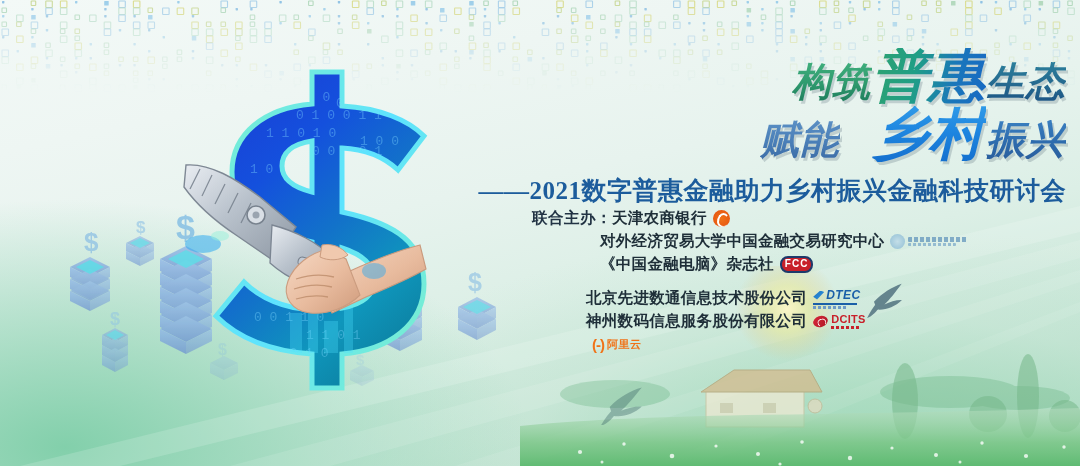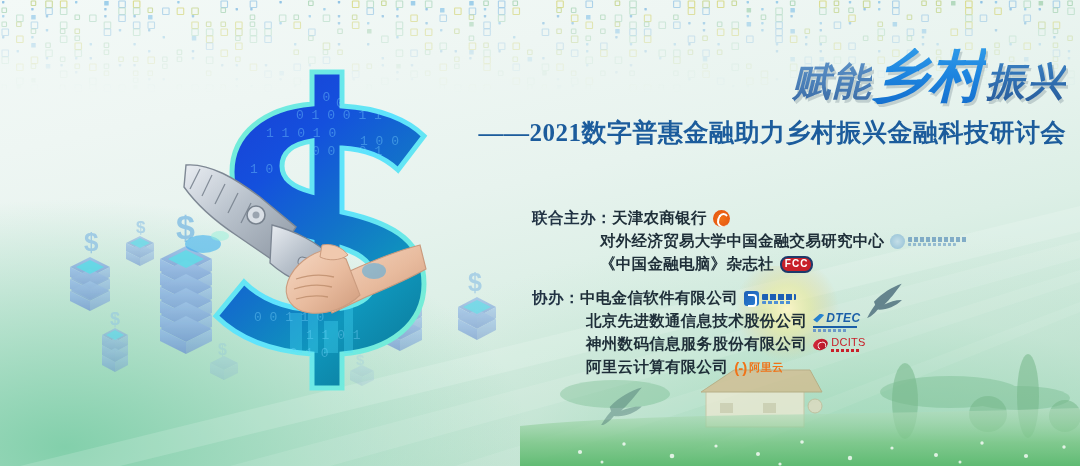--- a/index.html
+++ b/index.html
@@ -38,21 +38,21 @@
     text-shadow:none;
     display:inline-block; vertical-align:baseline;
   }
   .t-sm { font-size:39px; }
   .t-lg { font-size:56px; }
 
   .g-green   { background-image:linear-gradient(180deg,#3fae7c 0%,#2f9a6e 55%,#1f7f5d 100%); }
   .g-gb      { background-image:linear-gradient(100deg,#2fa36f 0%,#1f9e86 38%,#1a76bb 72%,#1769c4 100%); }
   .g-teal    { background-image:linear-gradient(180deg,#2b7f9b 0%,#24688f 60%,#1d5685 100%); }
   .g-steel   { background-image:linear-gradient(180deg,#5b8fc4 0%,#4a7fb8 55%,#3d6ea8 100%);margin-left:43px; }
-  .g-blue    { background-image:linear-gradient(180deg,#2f9ae8 0%,#1e86e0 45%,#1470cf 100%); }
+  .g-blue    { background-image:linear-gradient(180deg,#2f9ae8 0%,#1e86e0 45%,#1470cf 100%);margin-left:32px; }
   .g-dblue   { background-image:linear-gradient(180deg,#3a7fc0 0%,#2e6cae 55%,#2a5f9e 100%); }
 
   .shadowcast { filter:drop-shadow(2px 3px 0 rgba(120,140,150,0.35)); }
 
   .subtitle {
     margin-top:12px; text-align:right; white-space:nowrap;
     font-family:"Liberation Serif", serif; font-weight:bold;
     font-size:25px; color:#1c5c9c; letter-spacing:0.5px;
   }
 
@@ -114,21 +114,21 @@
   .lg-dtec .sub { width:34px;height:3px;margin-top:1px;
     background:repeating-linear-gradient(90deg,#6d9ac8 0 3px, transparent 3px 5px); }
 
   .lg-dcits { display:flex; align-items:center; gap:3px; }
   .lg-dcits .oval { width:15px;height:11px;border-radius:50%;
     background:linear-gradient(135deg,#d8283a,#ae1524); transform:rotate(-18deg);
     position:relative; }
   .lg-dcits .oval:after{content:"";position:absolute;left:4px;top:2.5px;width:7px;height:6px;
     border:1.5px solid #fff;border-radius:50%;border-bottom-color:transparent;}
   .lg-dcits .txt { display:flex; flex-direction:column; gap:1px; }
-  .lg-dcits .nm { font-family:"Liberation Sans",sans-serif; font-weight:normal;
+  .lg-dcits .nm { font-family:"Liberation Sans",sans-serif; font-weight:bold;
     font-size:11px; color:#c8202a; letter-spacing:0.3px; line-height:1; }
   .lg-dcits .sub { width:30px;height:3px;
     background:repeating-linear-gradient(90deg,#c8202a 0 3px, transparent 3px 5px); }
 
   .lg-aliyun { display:flex; align-items:center; gap:3px; }
   .lg-aliyun .br { font-family:"Liberation Sans",sans-serif; font-weight:bold;
     font-size:15px; color:#f07318; letter-spacing:-1px; }
   .lg-aliyun .nm { font-family:"Liberation Sans",sans-serif; font-weight:bold;
     font-size:11px; color:#f07318; letter-spacing:0.5px; }
 </style>
@@ -1024,20 +1024,23 @@
     </g>
 
     <g opacity="0.75">
       <ellipse cx="143" cy="199" rx="18" ry="9" fill="#2aa8f0" opacity="0.7"></ellipse>
       <ellipse cx="314" cy="226" rx="12" ry="8" fill="#2aa8f0" opacity="0.6"></ellipse>
       <ellipse cx="160" cy="191" rx="9" ry="5" fill="#7ff0d6" opacity="0.5"></ellipse>
     </g>
   </svg>
 
   <div class="headline">
+    <div class="title-row l1">
+      <span class="t-seg t-sm g-green shadowcast">构筑</span><span class="t-seg t-lg g-gb shadowcast">普惠</span><span class="t-seg t-sm g-teal shadowcast">生态</span>
+    </div>
     <div class="title-row l2">
       <span class="t-seg t-sm g-steel shadowcast">赋能</span><span class="t-seg t-lg g-blue shadowcast">乡村</span><span class="t-seg t-sm g-dblue shadowcast">振兴</span>
     </div>
     <div class="subtitle">——2021数字普惠金融助力乡村振兴金融科技研讨会</div>
   </div>
 
   <div class="credits">
 
     <div class="cred-block">
       <div class="cred-line">
@@ -1061,33 +1064,20 @@
       </div>
       <div class="cred-line cred-indent">
         <span class="cred-text">《中国金融电脑》杂志社</span>
         <span class="logo-slot">
           <span class="lg-fcc">FCC</span>
         </span>
       </div>
     </div>
 
     <div class="cred-block">
-      <div class="cred-line">
-        <span class="cred-label">协办：</span>
-        <span class="cred-text">中电金信软件有限公司</span>
-        <span class="logo-slot">
-          <span class="lg-cietc">
-              <span class="mark"></span>
-              <span class="txt">
-                <span class="l1"></span>
-                <span class="l2"></span>
-              </span>
-            </span>
-        </span>
-      </div>
       <div class="cred-line cred-indent-b">
         <span class="cred-text">北京先进数通信息技术股份公司</span>
         <span class="logo-slot">
           <span class="lg-dtec">
             <span class="row">
                 <span class="sw"></span>
                 <span class="nm">DTEC</span>
               </span>
             <span class="ul"></span>
               <span class="sub"></span>
@@ -1100,21 +1090,20 @@
           <span class="lg-dcits">
               <span class="oval"></span>
             <span class="txt">
                 <span class="nm">DCITS</span>
                 <span class="sub"></span>
               </span>
           </span>
         </span>
       </div>
       <div class="cred-line cred-indent-b">
-        <span class="cred-text">阿里云计算有限公司</span>
         <span class="logo-slot">
           <span class="lg-aliyun">
             <span class="br">(-)</span>
             <span class="nm">阿里云</span>
           </span>
         </span>
       </div>
     </div>
 
   </div>

